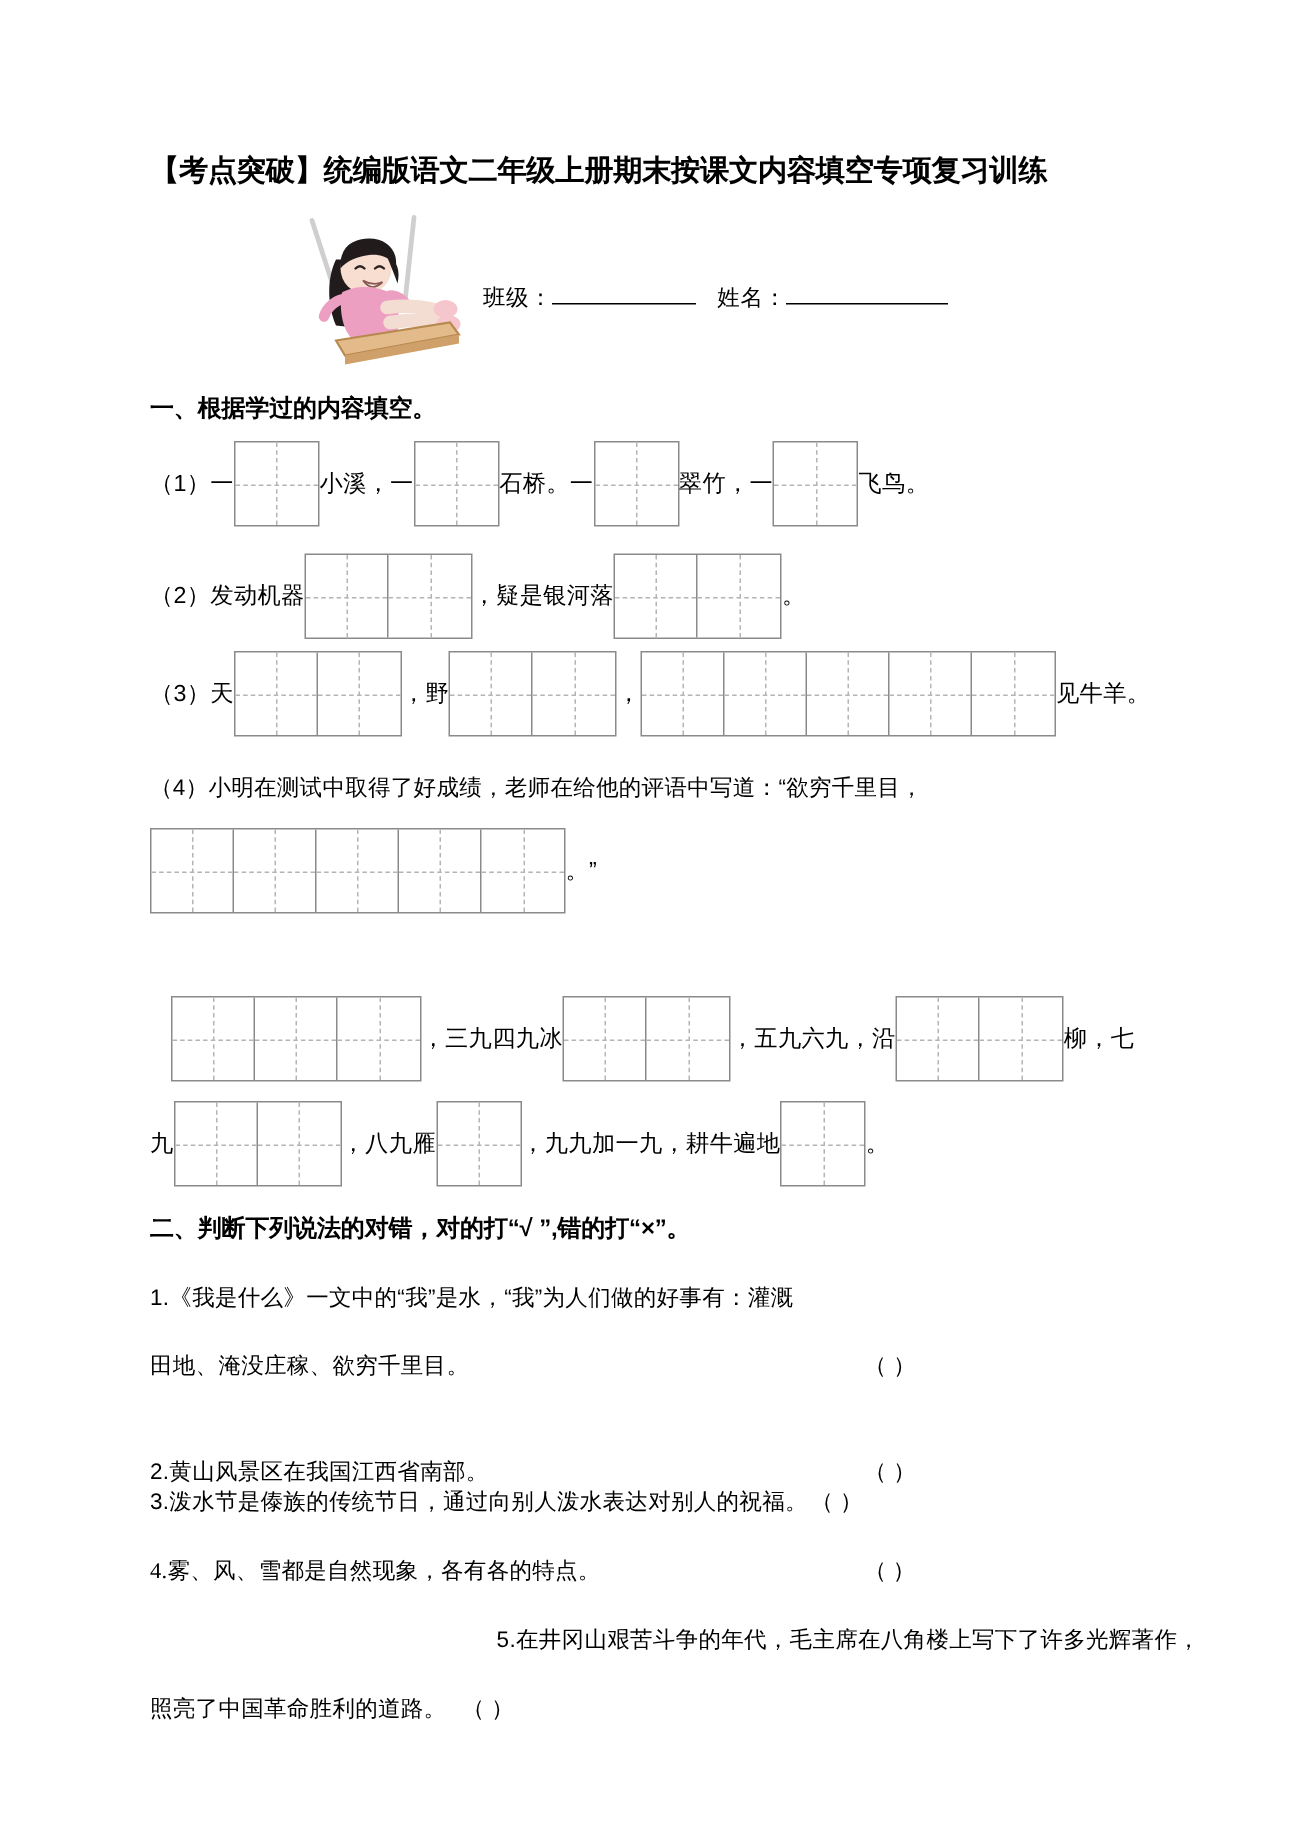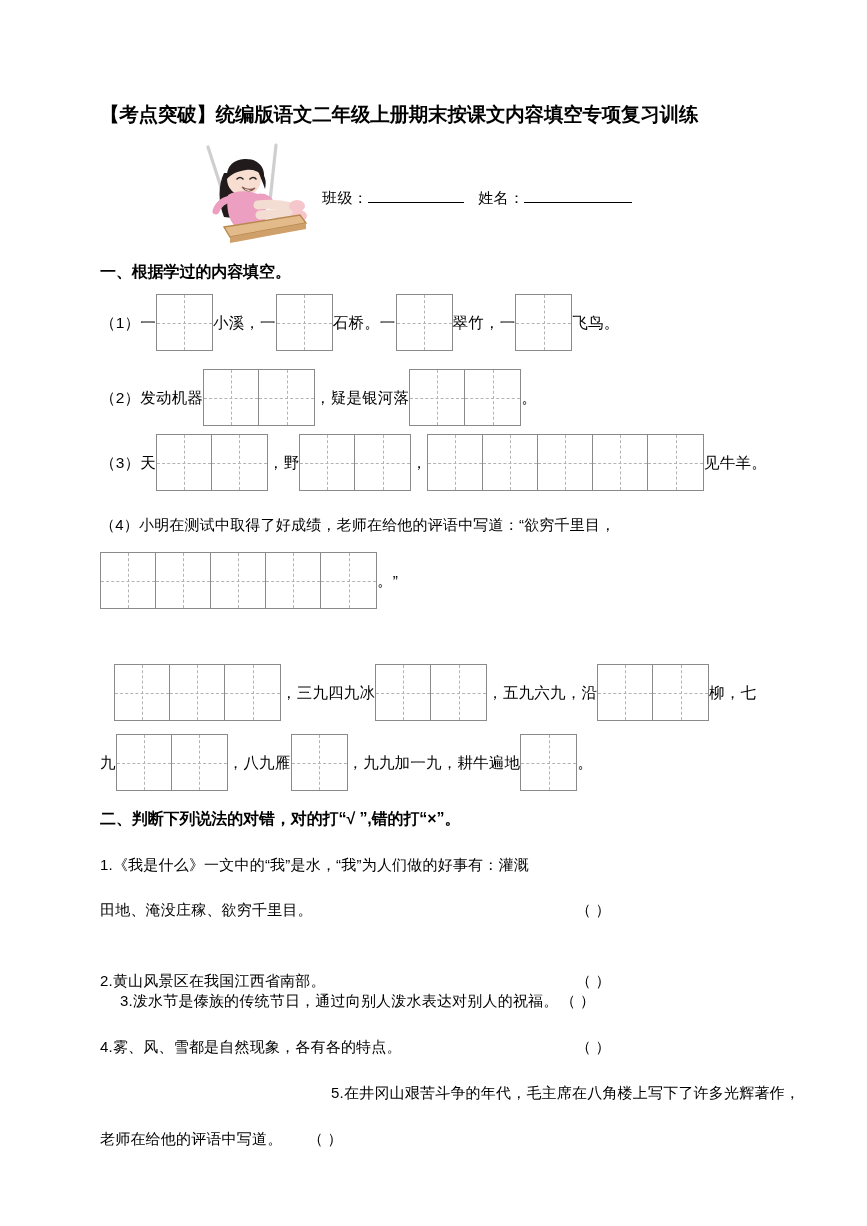--- a/index.html
+++ b/index.html
@@ -304,28 +304,28 @@
   <div class="tf-line" style="top:901px;">
     <span>田地、淹没庄稼、欲穷千里目。</span>
     <span class="paren" style="left:476px;">（  ）</span>
   </div>
 
   <div class="tf-line" style="top:946px;margin-top:26px;">
     <span>2.黄山风景区在我国江西省南部。</span>
     <span class="paren" style="left:476px;">（  ）</span>
   </div>
 
-  <div class="tf-line" style="top:992px;margin-left:20px;">
+  <div class="tf-line" style="top:992px;">
     <span>3.泼水节是傣族的传统节日，通过向别人泼水表达对别人的祝福。</span><span class="paren-inline">（  ）</span>
   </div>
 
-  <div class="tf-line" style="top:1038px;">
+  <div class="tf-line" style="top:1038px;font-family:Liberation Serif, serif;">
     <span>4.雾、风、雪都是自然现象，各有各的特点。</span>
     <span class="paren" style="left:476px;">（  ）</span>
   </div>
 
   <div class="tf-line" style="top:1084px;text-align:right;">5.在井冈山艰苦斗争的年代，毛主席在八角楼上写下了许多光辉著作，</div>
   <div class="tf-line" style="top:1130px;">
-    <span>老师在给他的评语中写道。</span>
+    <span>照亮了中国革命胜利的道路。</span>
     <span class="paren" style="left:208px;">（  ）</span>
   </div>
 
 </div>
 
 </body></html>

